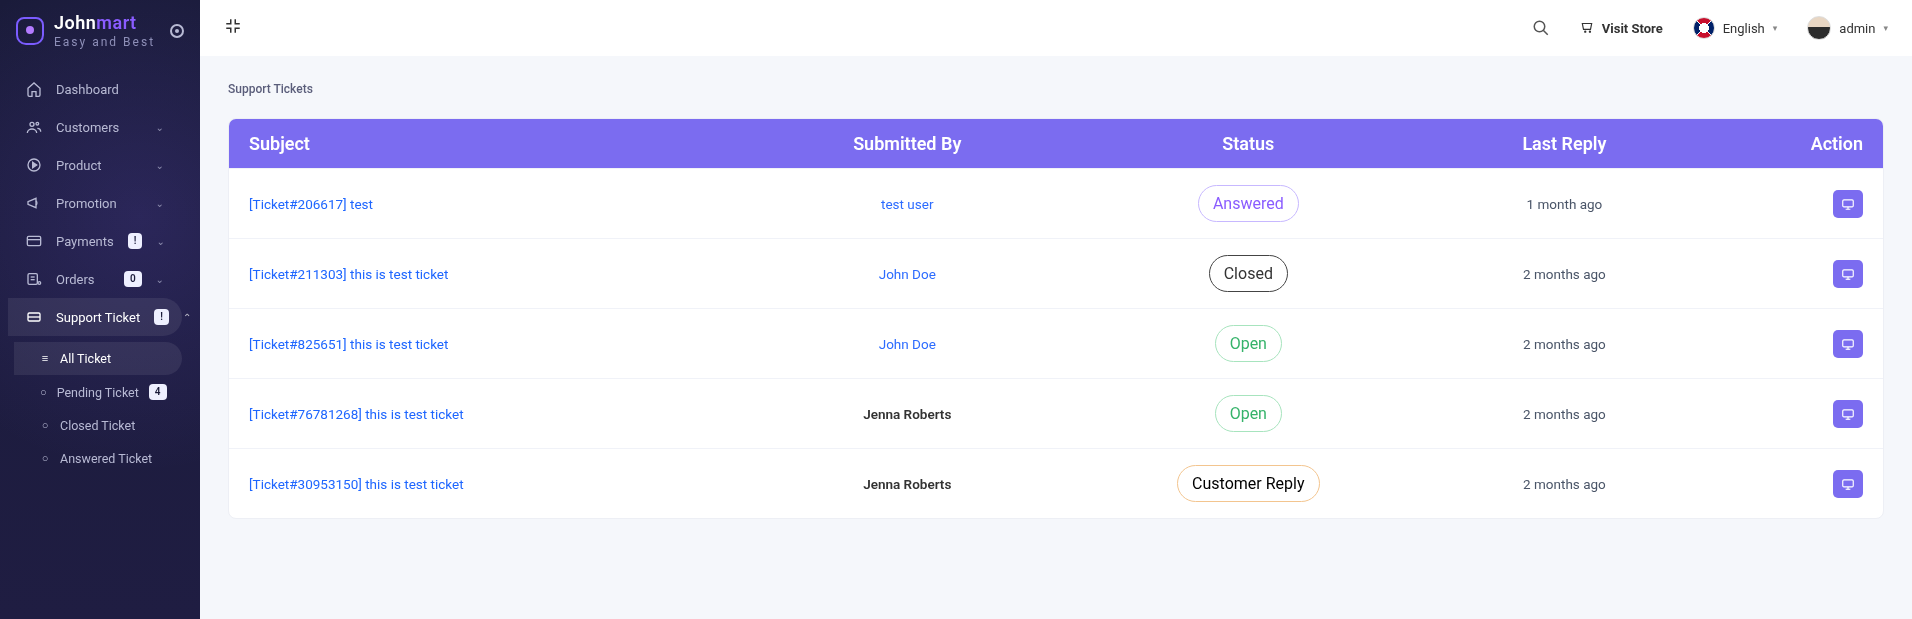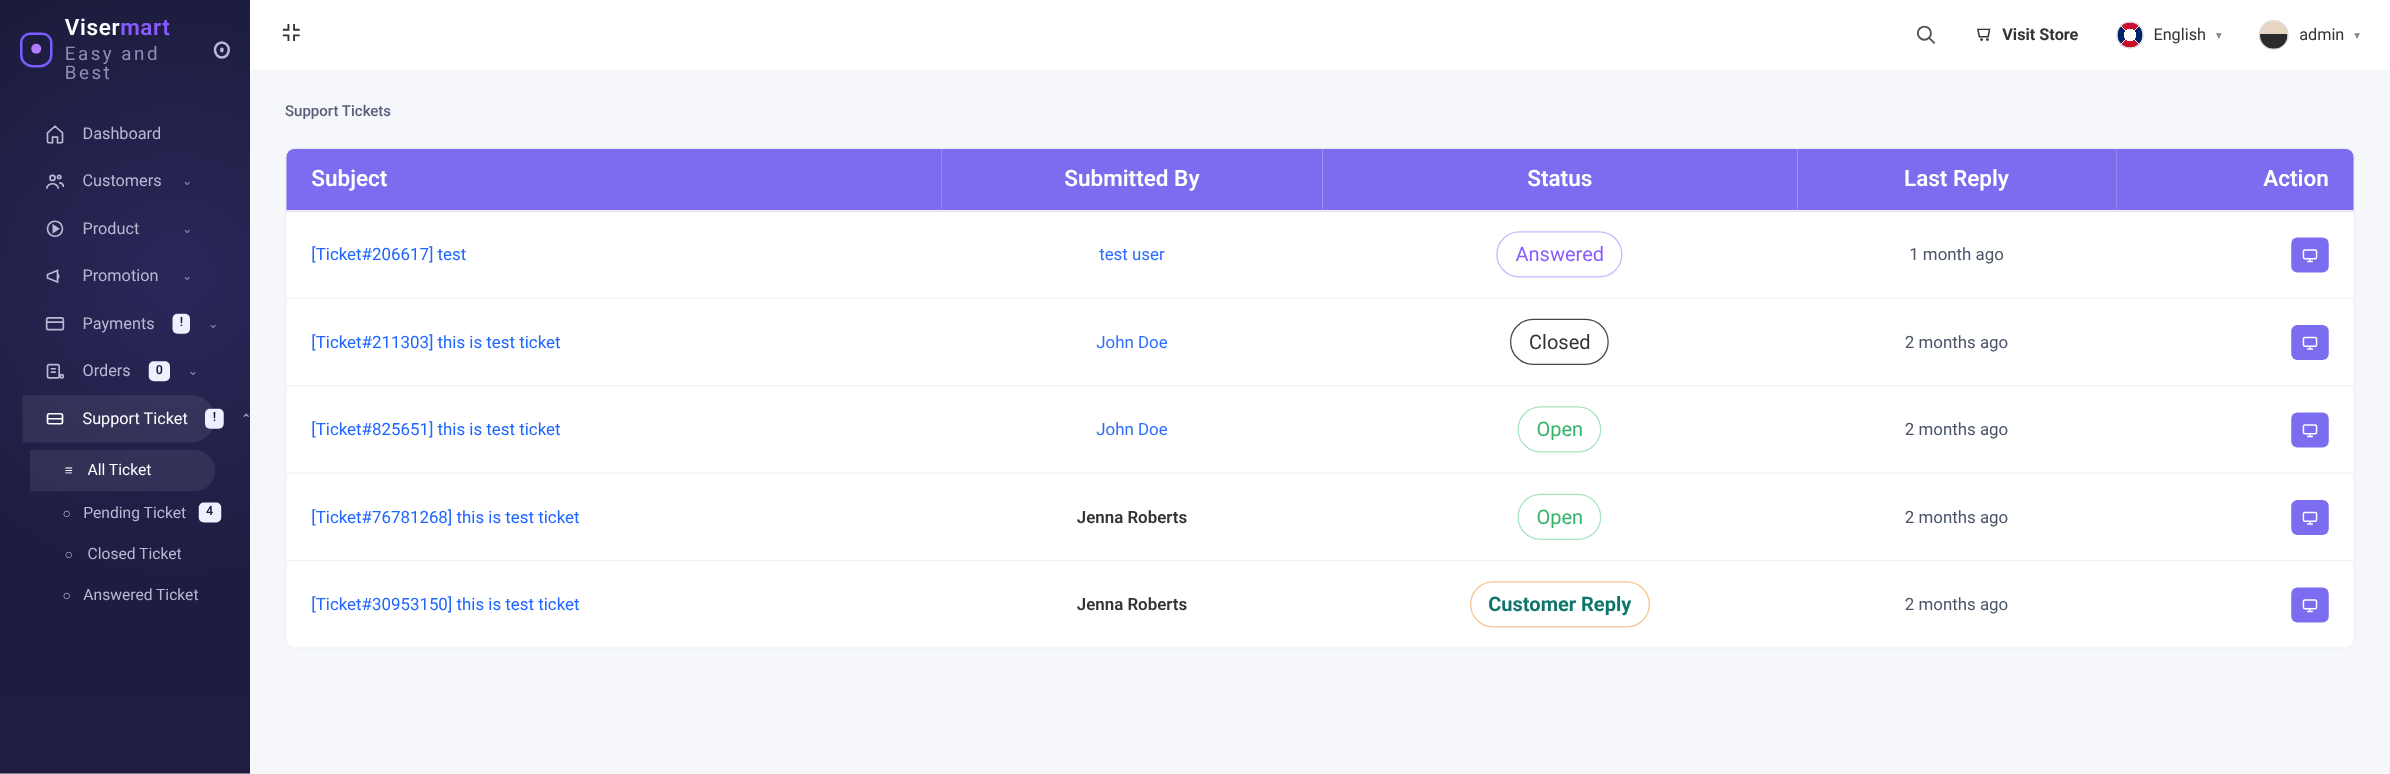--- a/index.html
+++ b/index.html
@@ -8,24 +8,24 @@
   
   .sidebar { width: 200px; background: linear-gradient(180deg, #1a1b3a 0%, #1f1d42 100%); color: #b8bad4; position: relative; overflow: hidden; }
   .sidebar::before { content: ""; position: absolute; inset: 0; background: radial-gradient(circle at 70% 35%, rgba(130,100,255,0.15), transparent 60%); pointer-events: none; }
   .brand { display: flex; align-items: center; padding: 14px 16px 18px; gap: 10px; position: relative; }
   .brand-logo { width: 28px; height: 28px; border: 2px solid #7b5cff; border-radius: 8px 8px 10px 10px; position: relative; }
   .brand-logo::after { content: ""; position: absolute; left: 50%; top: 45%; width: 8px; height: 8px; background: #b37bff; border-radius: 50%; transform: translate(-50%,-50%); }
   .brand-text { display: flex; flex-direction: column; line-height: 1; }
   .brand-name { font-size: 18px; font-weight: 600; letter-spacing: .5px; }
   .brand-name .v { color: #fff; }
   .brand-name .m { color: #8a5cff; }
-  .brand-sub { font-size: 15px; letter-spacing: 2px; color: #8e8fb8; margin-top: 4px; }
+  .brand-sub { font-size: 12px; letter-spacing: 2px; color: #8e8fb8; margin-top: 4px; }
   .collapse-dot { width: 14px; height: 14px; border: 2px solid #b8bad4; border-radius: 50%; margin-left: auto; position: relative; }
   .collapse-dot::after { content: ""; position: absolute; inset: 3px; background: #b8bad4; border-radius: 50%; }
-  .menu { list-style: none; padding: 4px 18px; position: relative; }
+  .menu { list-style: none; padding: 4px 8px; position: relative; }
   .menu-item { display: flex; align-items: center; gap: 14px; padding: 11px 18px; font-size: 13px; cursor: pointer; position: relative; border-radius: 0 22px 22px 0; margin-right: 10px; }
   .menu-item.active { background: rgba(255,255,255,0.08); color: #fff; }
   .menu-icon { width: 16px; height: 16px; display: inline-flex; align-items: center; justify-content: center; flex: 0 0 16px; }
   .menu-label { flex: 1; white-space: nowrap; }
   .menu-chevron { font-size: 10px; opacity: .7; }
   .menu-badge { background: #eef0ff; color: #1a1b3a; font-size: 10px; font-weight: 600; padding: 1px 6px; border-radius: 4px; line-height: 1.4; }
   .submenu { list-style: none; padding: 6px 0 6px 6px; }
   .submenu .menu-item { padding: 9px 18px 9px 26px; font-size: 12.5px; gap: 10px; }
   .submenu .sub-icon { width: 10px; height: 10px; display: inline-flex; align-items: center; justify-content: center; font-size: 11px; }
   
@@ -49,37 +49,37 @@
   tbody td { padding: 16px 20px; font-size: 13.5px; border-top: 1px solid #f0f2f8; }
   tbody td.center { text-align: center; }
   tbody td.right { text-align: right; }
   .link { color: #1e66ff; font-weight: 400; cursor: pointer; }
   .user-link { color: #2d6cff; cursor: pointer; }
   .user-plain { color: #333; font-weight: 600; }
   .badge { display: inline-block; padding: 8px 14px; border-radius: 999px; font-size: 16px; border: 1px solid; background: #fff; }
   .badge-answered { color: #8a5cff; border-color: #c7b8ff; }
   .badge-open { color: #35b36a; border-color: #a7e4be; }
   .badge-closed { color: #333; border-color: #444; }
-  .badge-customer { color: #0f766e; border-color: #f3c58f; font-weight: bold; }
+  .badge-customer { color: #000000; border-color: #f3c58f; }
   .action-btn { width: 30px; height: 28px; display: inline-flex; align-items: center; justify-content: center; background: #7b6cf0; color: #fff; border-radius: 5px; cursor: pointer; }
   .search-btn { width: 18px; height: 18px; }
   .search-btn svg { stroke: #555; }
   .visit-icon { font-size: 12px; }
 </style>
 </head>
 <body>
 
 <div class="app">
 
   <aside class="sidebar">
     <div class="brand">
       <span class="brand-logo"></span>
       <span class="brand-text">
         <span class="brand-name">
-          <span class="v">Viser</span><span class="m">mart</span>
+          <span class="v">John</span><span class="m">mart</span>
         </span>
         <span class="brand-sub">Easy and Best</span>
       </span>
       <span class="collapse-dot"></span>
     </div>
 
     <ul class="menu" id="menu">
         <li class="menu-item">
           <span class="menu-icon">
             <svg width="16" height="16" viewBox="0 0 24 24" fill="none" stroke="currentColor" stroke-width="2">

